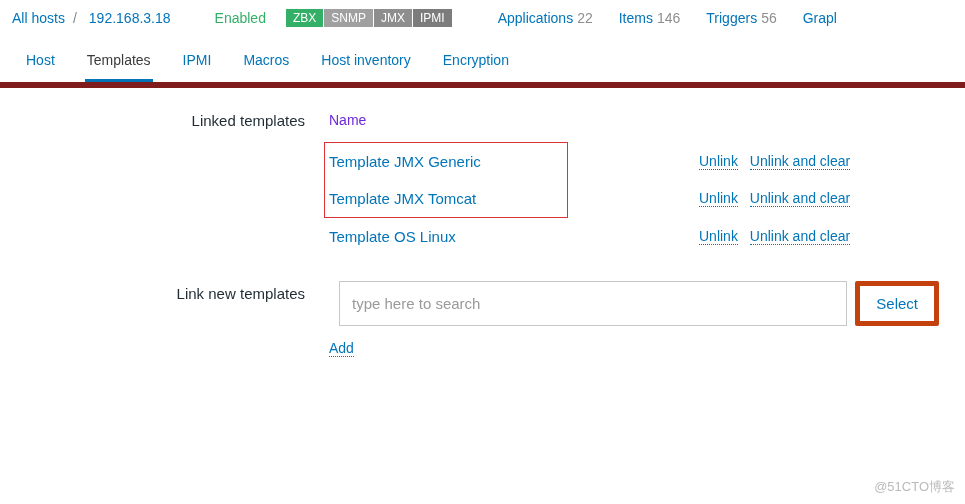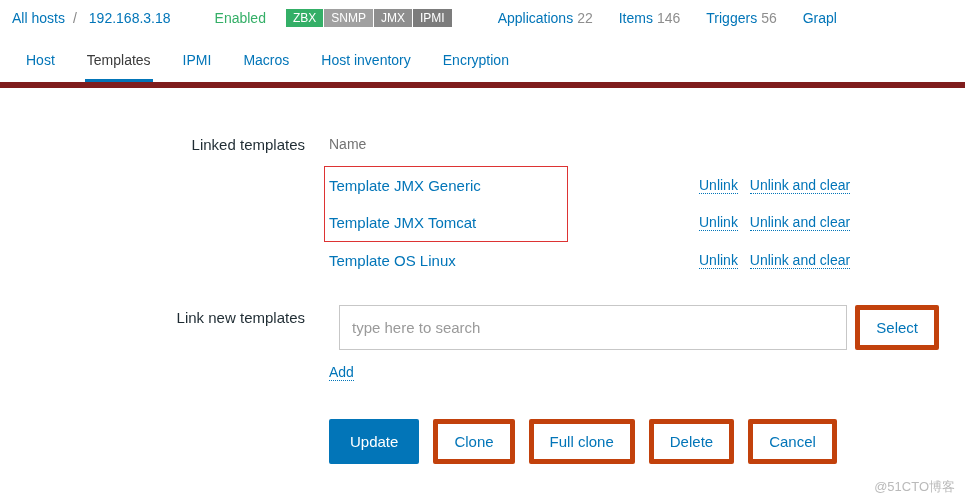--- a/index.html
+++ b/index.html
@@ -20,25 +20,25 @@
   .stat { margin-left: 20px; color: #0275b8; }
   .stat .count { color: #8e8e8e; margin-left: 4px; }
 
   
   .tabs { display: flex; gap: 28px; padding: 0 24px; border-bottom: 6px solid #7f1d1d; margin-top: 4px; }
   .tab { padding: 12px 2px 14px; color: #0275b8; cursor: pointer; }
   .tab.active { color: #3b3b3b; border-bottom: 3px solid #0275b8; padding-bottom: 11px; }
 
   
   .form { padding: 20px 24px 30px; }
-  .row { display: flex; margin-bottom: 26px; margin-top: 24px; }
+  .row { display: flex; margin-bottom: 26px; }
   .row-label { width: 305px; text-align: right; padding-right: 24px; padding-top: 4px; color: #1f2c33; font-size: 15px; }
   .row-field { flex: 1; max-width: 610px; }
 
-  .tpl-table .thead { display: flex; color: #737373; padding: 4px 0 14px; border-bottom: 0; }
+  .tpl-table .thead { display: flex; color: #6d28d9; padding: 4px 0 14px; border-bottom: 0; }
   .tpl-table .col-name { width: 370px; }
   .tpl-table .col-act  { flex: 1; }
   .tpl-row { display: flex; padding: 10px 0; }
   .tpl-row .col-name a { font-size: 15px; }
   .tpl-row .col-act a { color: #0275b8; margin-right: 8px; border-bottom: 1px dotted #0275b8; }
   .highlight-box { border: 1px solid #d33; padding: 0 4px; margin-left: -5px; width: 244px; }
 
   .search-wrap { display: flex; gap: 8px; align-items: stretch; padding-left: 10px; }
   .search-input { flex: 1; border: 1px solid #c7c7c7; padding: 10px 12px; font-size: 15px; color: #333; }
   .search-input::placeholder { color: #9a9a9a; }
@@ -129,26 +129,17 @@
       <div class="search-wrap">
         <input class="search-input" placeholder="type here to search" style="">
         <button class="btn">Select</button>
       </div>
       <a href="#" class="add-link">Add</a>
     </div>
   </div>
 
   <div class="row">
     <div class="row-label"></div>
-    <div class="row-field">
-      <div class="actions">
-        <button class="btn primary">Update</button>
-        <button class="btn">Clone</button>
-        <button class="btn">Full clone</button>
-        <button class="btn">Delete</button>
-        <button class="btn">Cancel</button>
-      </div>
-    </div>
   </div>
 
 </div>
 
 <div class="watermark">@51CTO博客</div>
 
 </body></html>

